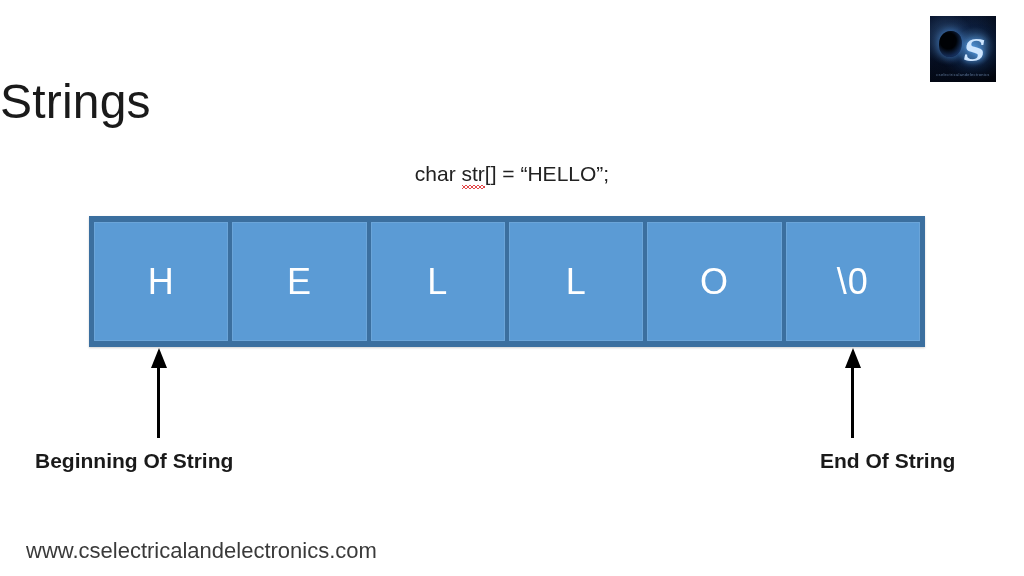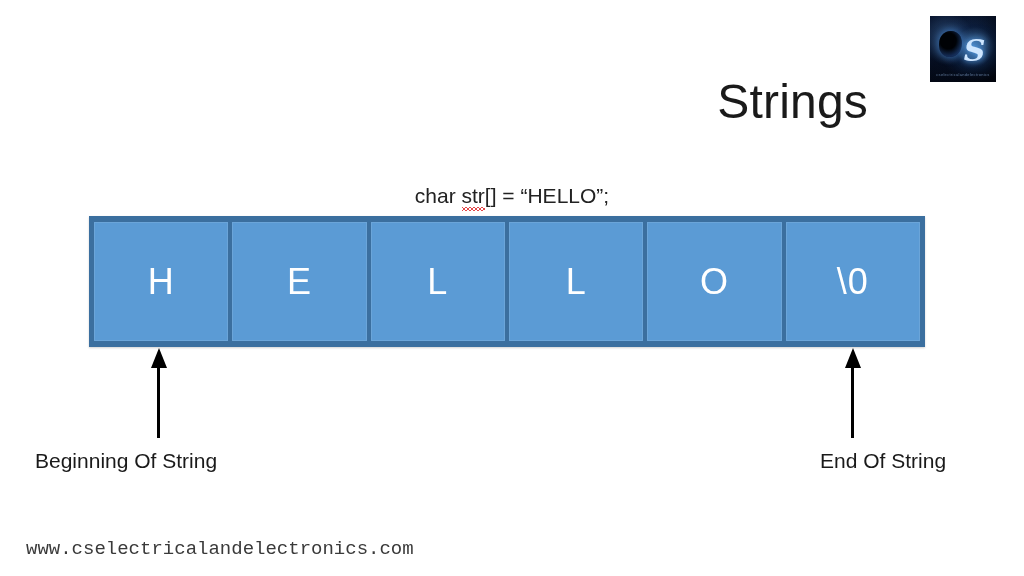--- a/index.html
+++ b/index.html
@@ -70,40 +70,39 @@
     white-space: nowrap;
     overflow: hidden;
   }
 
   
   .title {
     position: absolute;
     left: 0;
     top: 74px;
     width: 868px;
-    text-align: right;
+    text-align: left;
     font-size: 48px;
     font-weight: normal;
     color: #1a1a1a;
     letter-spacing: 0.2px;
   }
   .code-line {
     position: absolute;
     left: 0;
     top: 162px;
     width: 1024px;
     text-align: center;
     font-size: 21px;
     color: #222222;
     white-space: nowrap;
   }
   .spell-error {
     position: relative;
     display: inline-block;
-    margin-top: 22px;
   }
   .spell-error::after {
     content: "";
     position: absolute;
     left: 0;
     right: 0;
     bottom: -3px;
     height: 4px;
     background-image:
       linear-gradient(45deg, transparent 45%, #e2484a 45%, #e2484a 55%, transparent 55%),
@@ -143,34 +142,33 @@
   .arrow {
     position: absolute;
     width: 18px;
   }
   .arrow svg { display: block; }
 
   
   .pointer-label {
     position: absolute;
     font-size: 21px;
-    font-weight: normal;
+    font-weight: bold;
     color: #1a1a1a;
     white-space: nowrap;
   }
 
   
   .footer-url {
     position: absolute;
     left: 26px;
     top: 538px;
-    font-size: 19px;
+    font-size: 22px;
     color: #3a3a3a;
     white-space: nowrap;
-    font-family: Liberation Mono, monospace;
   }
 </style>
 </head>
 <body>
 
 <div class="logo">
   <div class="logo-inner">
     <div class="logo-blob"></div>
     <div class="logo-s">S</div>
     <div class="logo-caption">cselectricalandelectronics</div>

